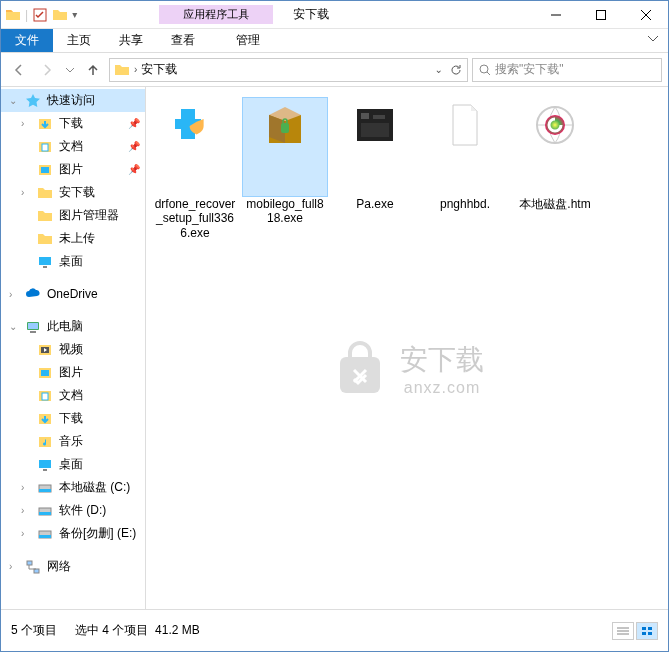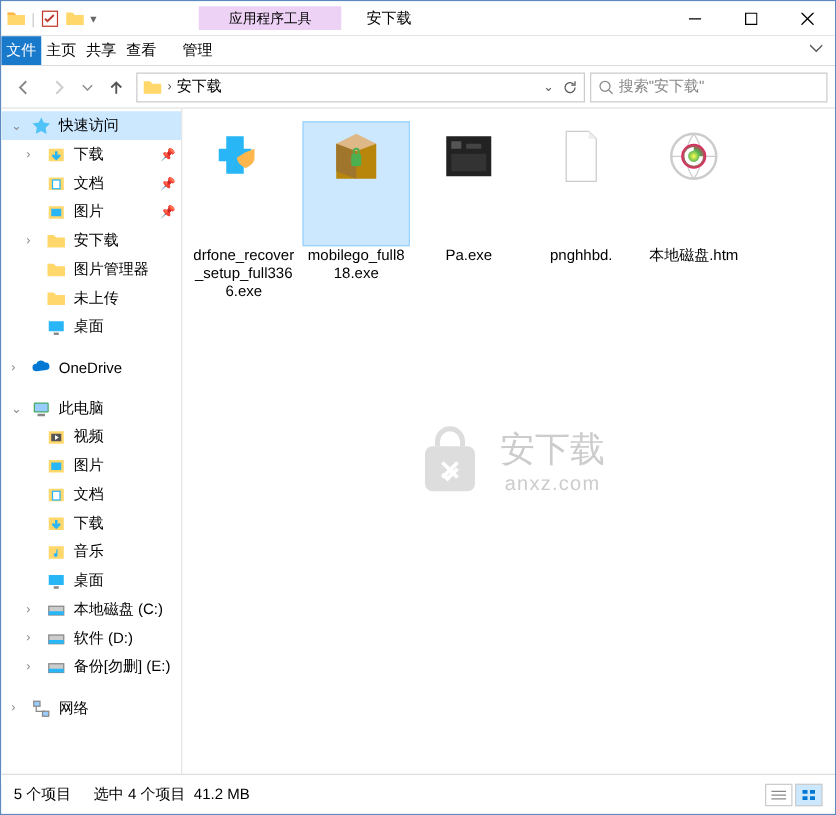--- a/index.html
+++ b/index.html
@@ -8,21 +8,21 @@
     .titlebar { height: 28px; display: flex; align-items: center; background: #fff; border-bottom: 1px solid #e5e5e5; }
     .titlebar-icons { display: flex; align-items: center; padding: 0 4px; gap: 4px; }
     .titlebar-icons .folder-small { width: 16px; height: 16px; }
     .titlebar-icons .qa-icon { width: 16px; height: 16px; display:flex; align-items:center; justify-content:center; }
     .titlebar-context { background: #edd2f6; padding: 2px 24px; margin-left: 78px; font-size: 11px; }
     .titlebar-title { margin-left: 20px; font-size: 12px; }
     .window-controls { margin-left: auto; display: flex; }
     .window-controls div { width: 45px; height: 28px; display: flex; align-items: center; justify-content: center; }
     
     .ribbon-tabs { height: 24px; display: flex; align-items: stretch; background: #fff; border-bottom: 1px solid #ddd; }
-    .ribbon-tab { padding: 4px 4px; font-size: 12px; display: flex; align-items: center; }
+    .ribbon-tab { padding: 4px 14px; font-size: 12px; display: flex; align-items: center; }
     .ribbon-tab.file { background: #1979ca; color: #fff; }
     .ribbon-tab.manage { margin-left: 13px; }
     .ribbon-expand { margin-left: auto; padding: 4px 10px; }
     
     .nav-bar { height: 34px; display: flex; align-items: center; padding: 4px 6px; gap: 4px; background: #fff; border-bottom: 1px solid #ddd; }
     .nav-btn { width: 24px; height: 24px; display: flex; align-items: center; justify-content: center; color: #555; }
     .nav-btn.disabled { color: #bbb; }
     .address-bar { flex: 1; height: 24px; border: 1px solid #ccc; display: flex; align-items: center; padding: 0 4px; gap: 4px; }
     .address-seg { display: flex; align-items: center; gap: 3px; }
     .search-box { width: 190px; height: 24px; border: 1px solid #ccc; display: flex; align-items: center; padding: 0 6px; color: #888; gap: 4px; }
@@ -40,21 +40,21 @@
     .file-item { width: 86px; height: 100px; display: flex; flex-direction: column; align-items: center; text-align: center; padding: 4px 2px; }
     .file-item.selected { background: #cce8ff; border: 1px solid #99d1ff; padding: 3px 1px; }
     .file-icon { width: 48px; height: 48px; display: flex; align-items: center; justify-content: center; margin-bottom: 4px; }
     .file-label { font-size: 12px; line-height: 1.2; word-break: break-all; margin-top: 44px; }
     
     .watermark { position: absolute; top: 50%; left: 50%; transform: translate(-50%, -30%); color: #ccc; text-align: center; pointer-events: none; display:flex; align-items:center; gap:10px;}
     .watermark .bag { width: 60px; height: 60px; }
     .watermark .wm-text { font-size: 28px; color:#ccc; }
     .watermark .wm-sub { font-size: 16px; color:#ccc; letter-spacing:1px;}
     
-    .statusbar { position: absolute; bottom: 0; left: 0; right: 0; height: 32px; border-top: 1px solid #ddd; display: flex; align-items: center; padding: 0 10px; gap: 18px; background: #fff; }
+    .statusbar { position: absolute; bottom: 0; left: 0; right: 0; height: 42px; border-top: 1px solid #ddd; display: flex; align-items: center; padding: 0 10px; gap: 18px; background: #fff; }
     .statusbar .views { margin-left: auto; display: flex; gap: 2px; }
     .statusbar .view-btn { width: 22px; height: 18px; border: 1px solid #ccc; display:flex; align-items:center; justify-content:center;}
     
     svg { display: block; }
   </style>
 </head>
 <body>
 
 <div class="titlebar">
   <div class="titlebar-icons">

